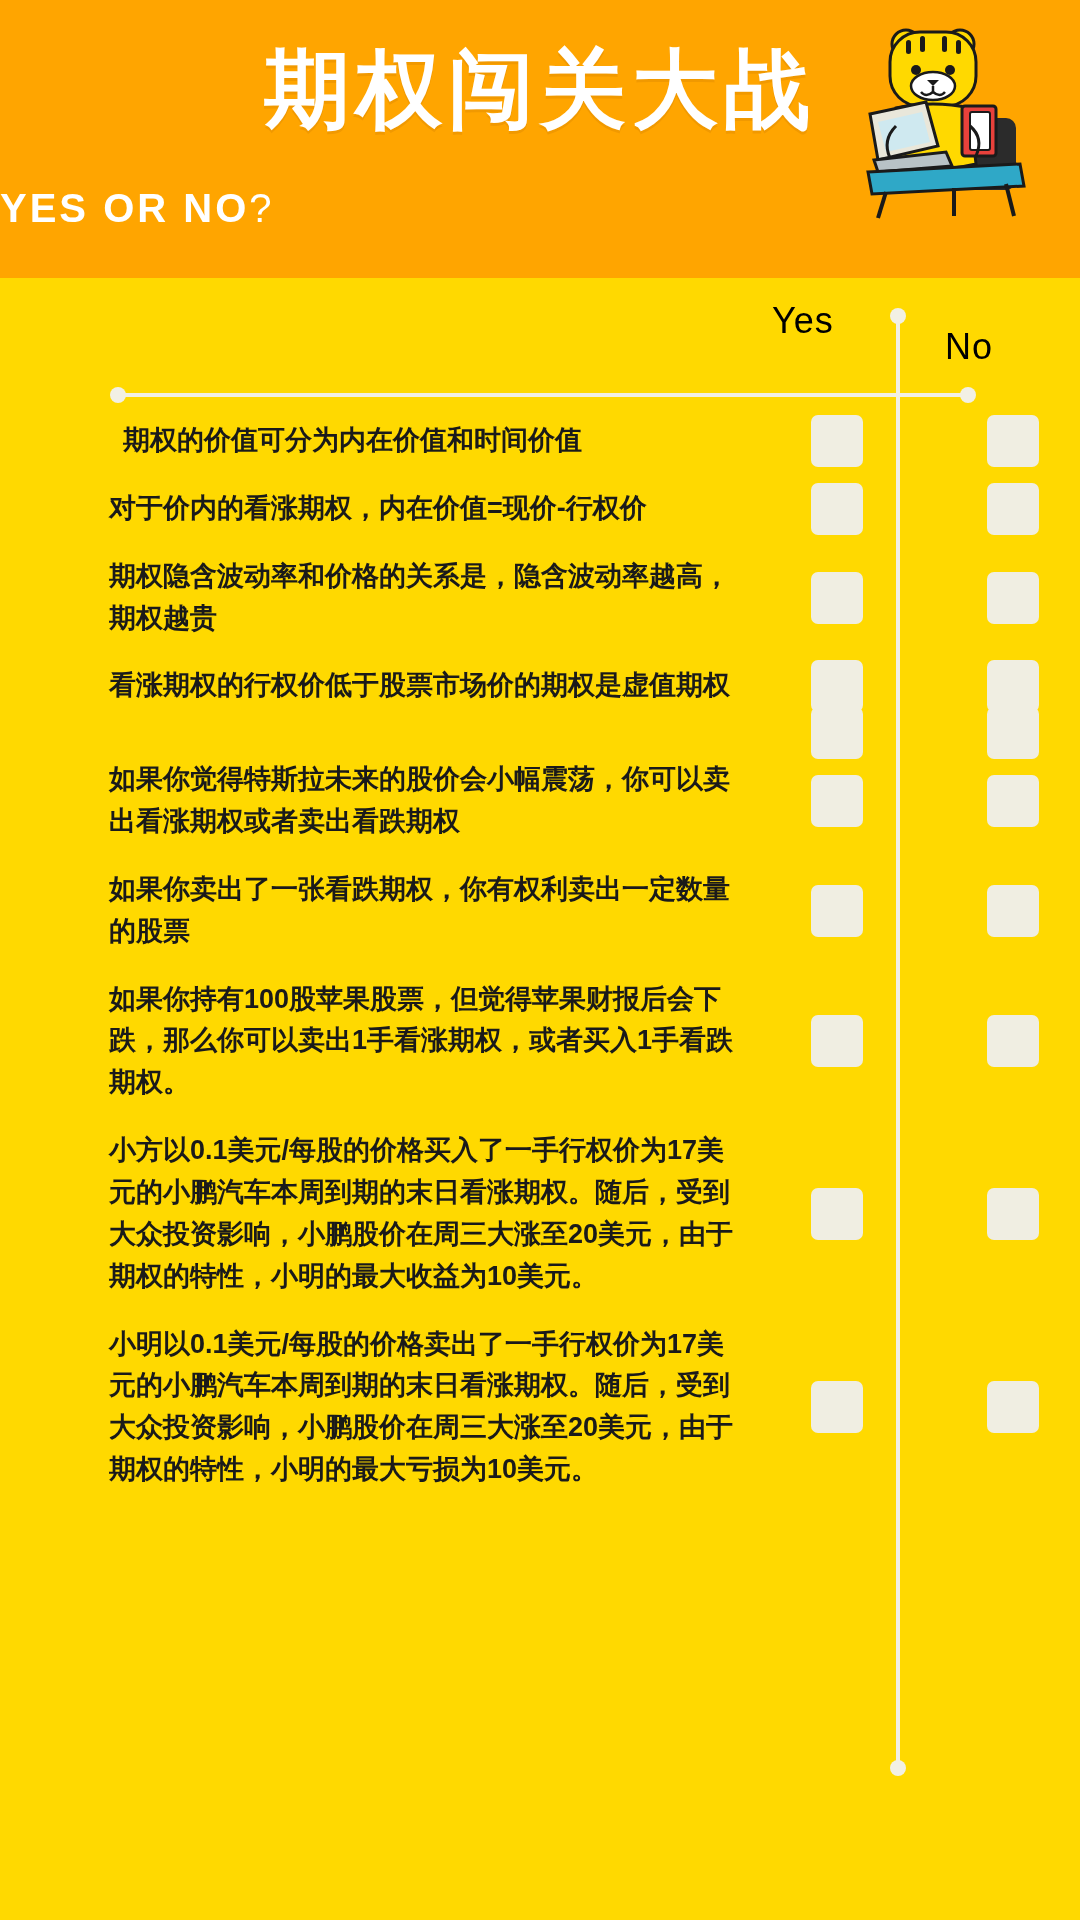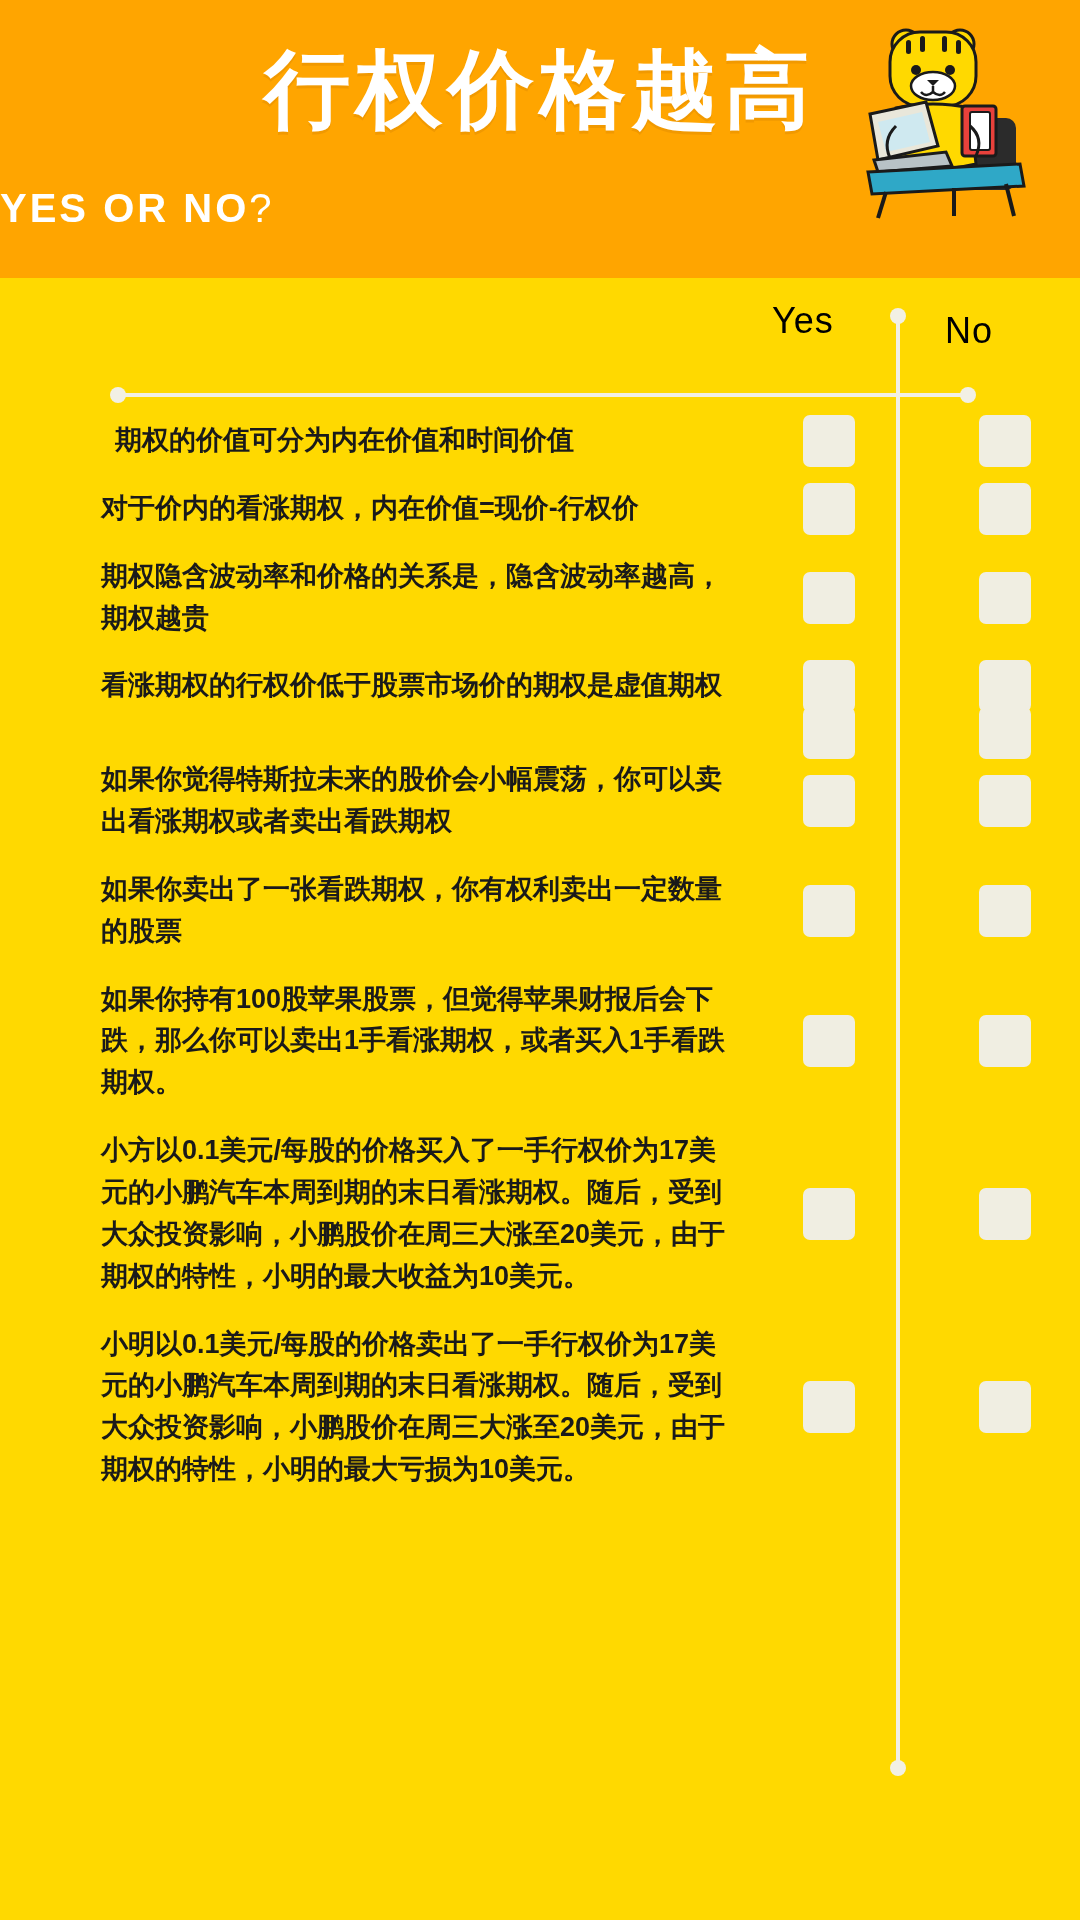--- a/index.html
+++ b/index.html
@@ -62,21 +62,21 @@
   }
 
   
   .col-head {
     position: absolute;
     font-size: 36px;
     color: #000000;
     letter-spacing: 1px;
   }
   .col-head.yes { left: 772px; top: 300px; }
-  .col-head.no  { left: 945px; top: 310px; }
+  .col-head.no  { left: 945px; top: 326px; }
 
   
   .h-line {
     position: absolute;
     left: 116px;
     top: 393px;
     width: 852px;
     height: 4px;
     background: #F2F0E4;
   }
@@ -106,21 +106,21 @@
     height: 16px;
     border-radius: 50%;
     background: #F2F0E4;
   }
   .v-dot.top    { top: 308px; }
   .v-dot.bottom { top: 1760px; }
 
   
   .rows {
     position: absolute;
-    left: 4px;
+    left: 12px;
     top: 420px;
     width: 1000px;
     padding-left: 29px;
   }
   .row {
     position: relative;
     width: 1080px;
     display: flex;
     align-items: center;
     margin-bottom: 26px;
@@ -141,21 +141,21 @@
     background: #F0EEE2;
     border-radius: 7px;
   }
   .checkbox.yes { left: 770px; }
   .checkbox.no  { left: 946px; }
 </style>
 </head>
 <body>
 
 <div class="header">
-  <div class="header-title">行权价格越高</div>
+  <div class="header-title">期权闯关大战</div>
   <div class="header-subtitle">
     <span>YES OR NO</span><span class="q">?</span>
   </div>
 
   <svg class="mascot" viewBox="0 0 210 200" xmlns="http://www.w3.org/2000/svg">
 
     <rect x="122" y="96" width="60" height="72" rx="10" fill="#2B2B2B"></rect>
 
     <g>
 

